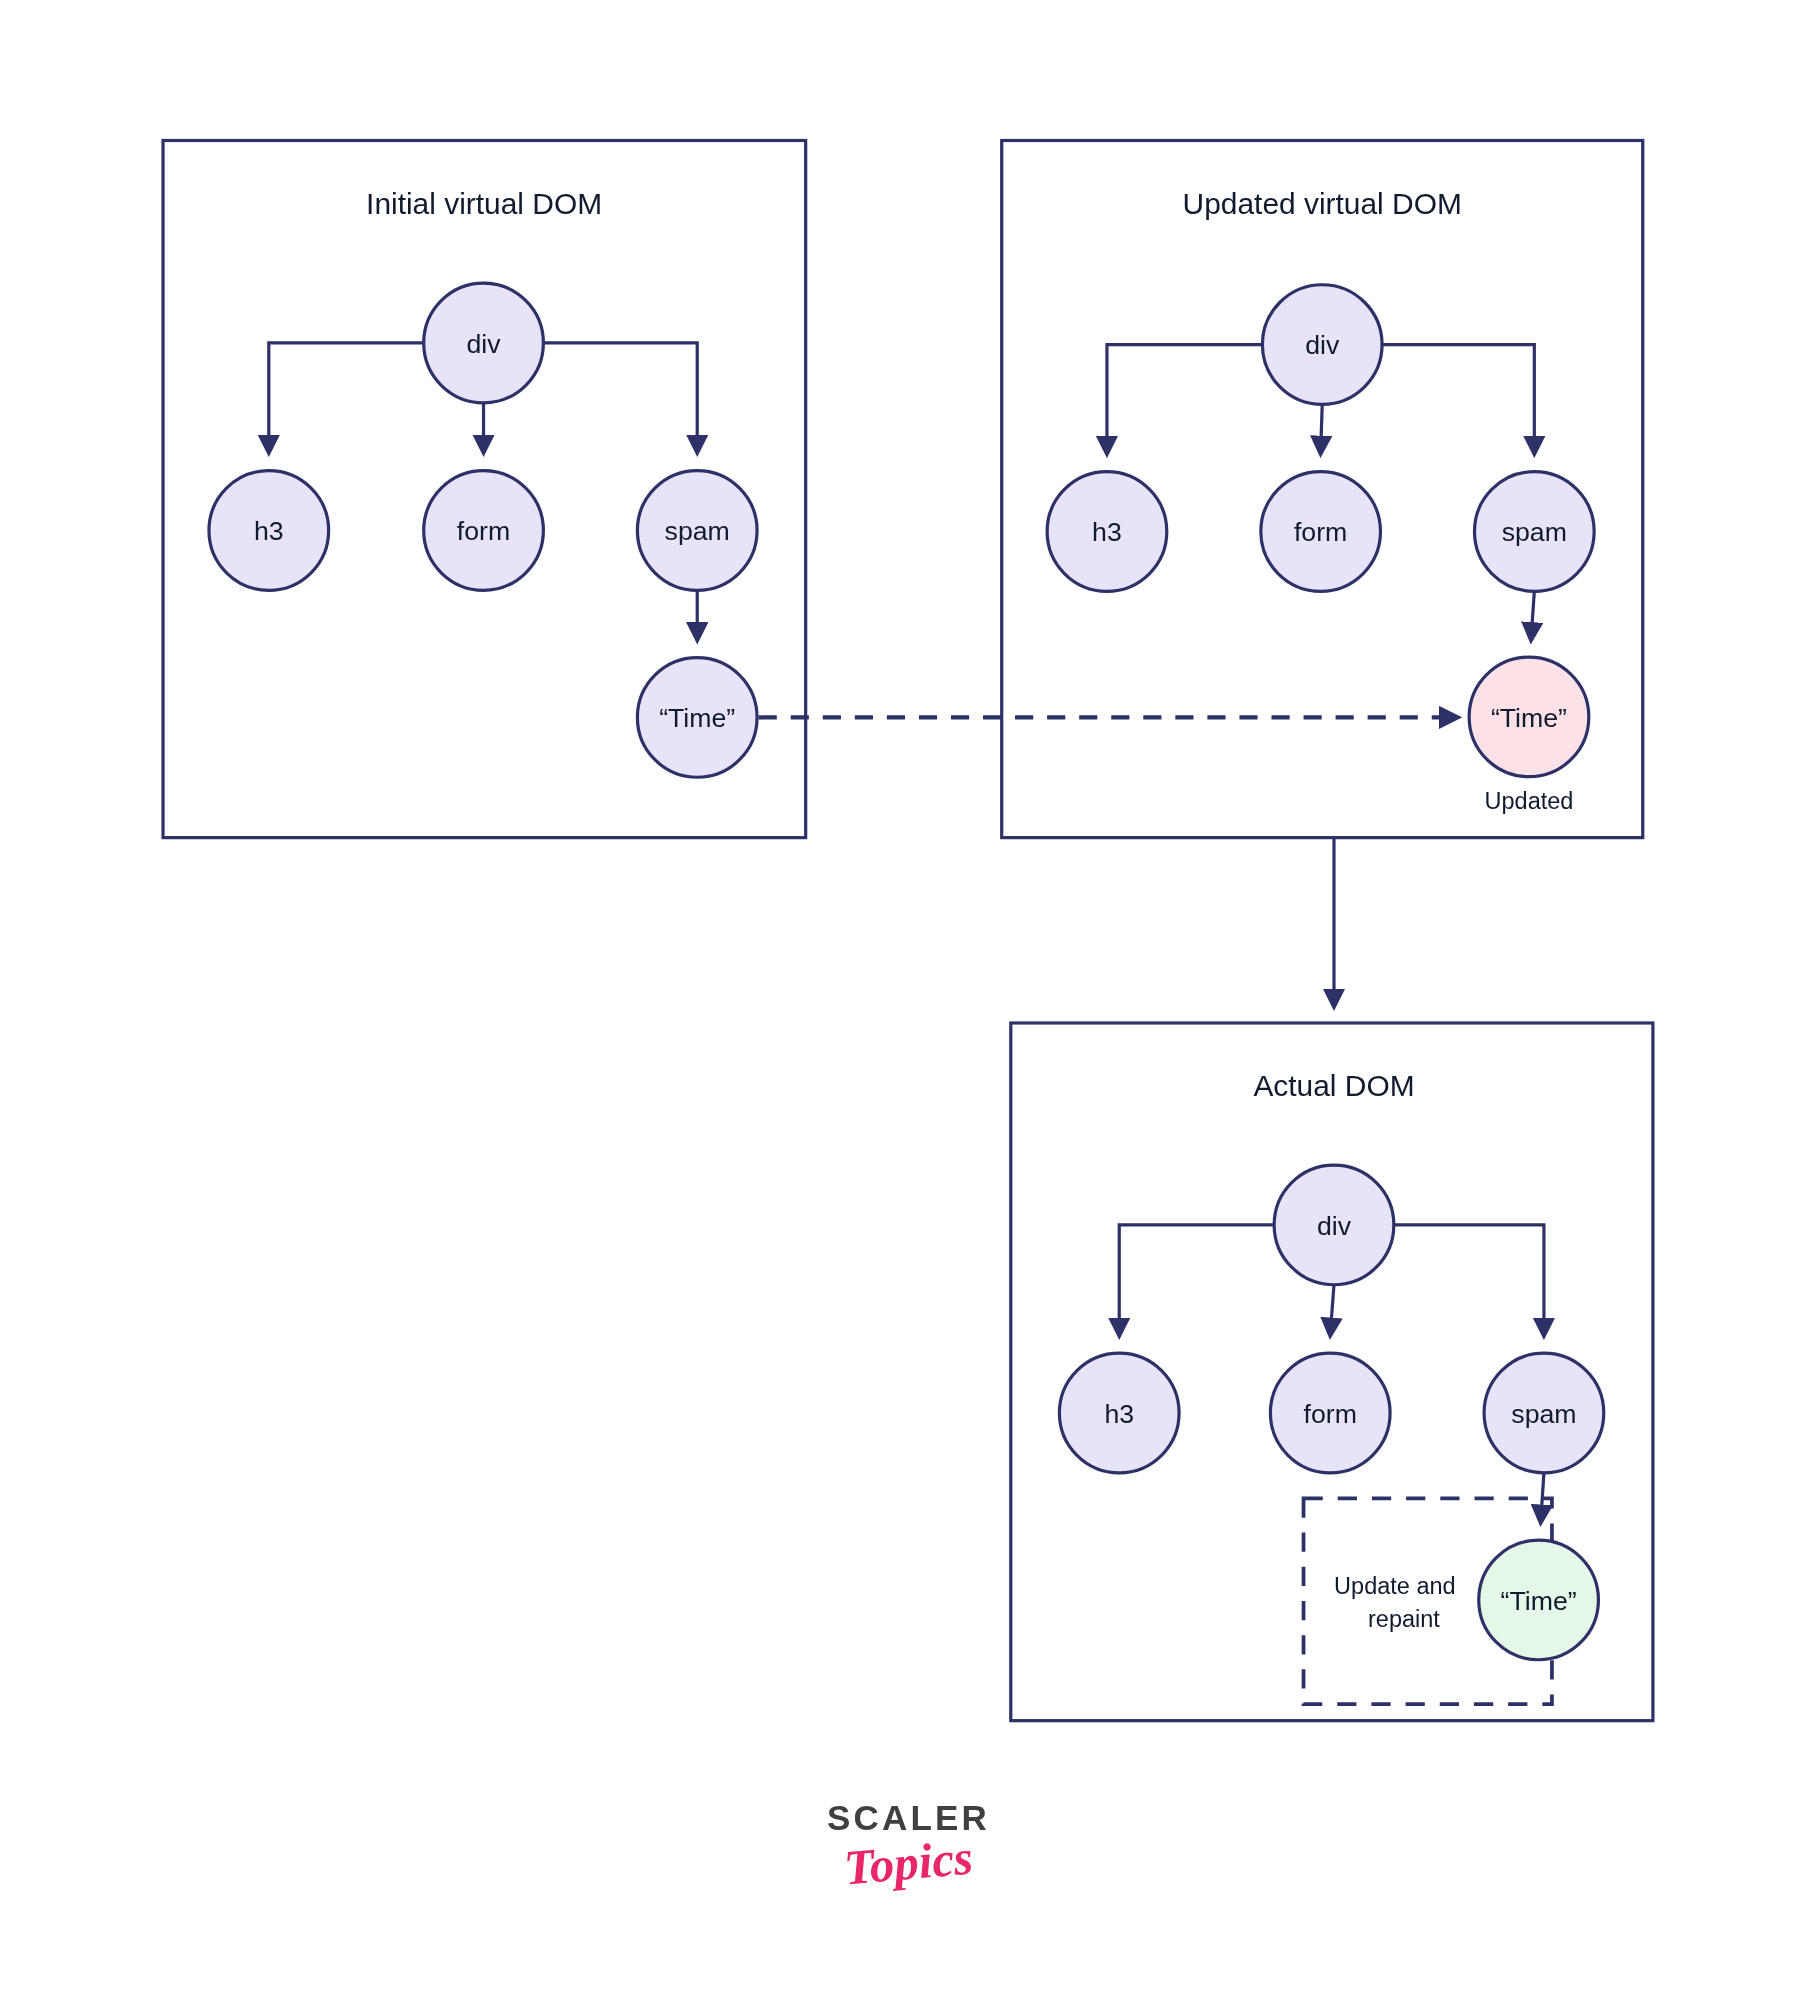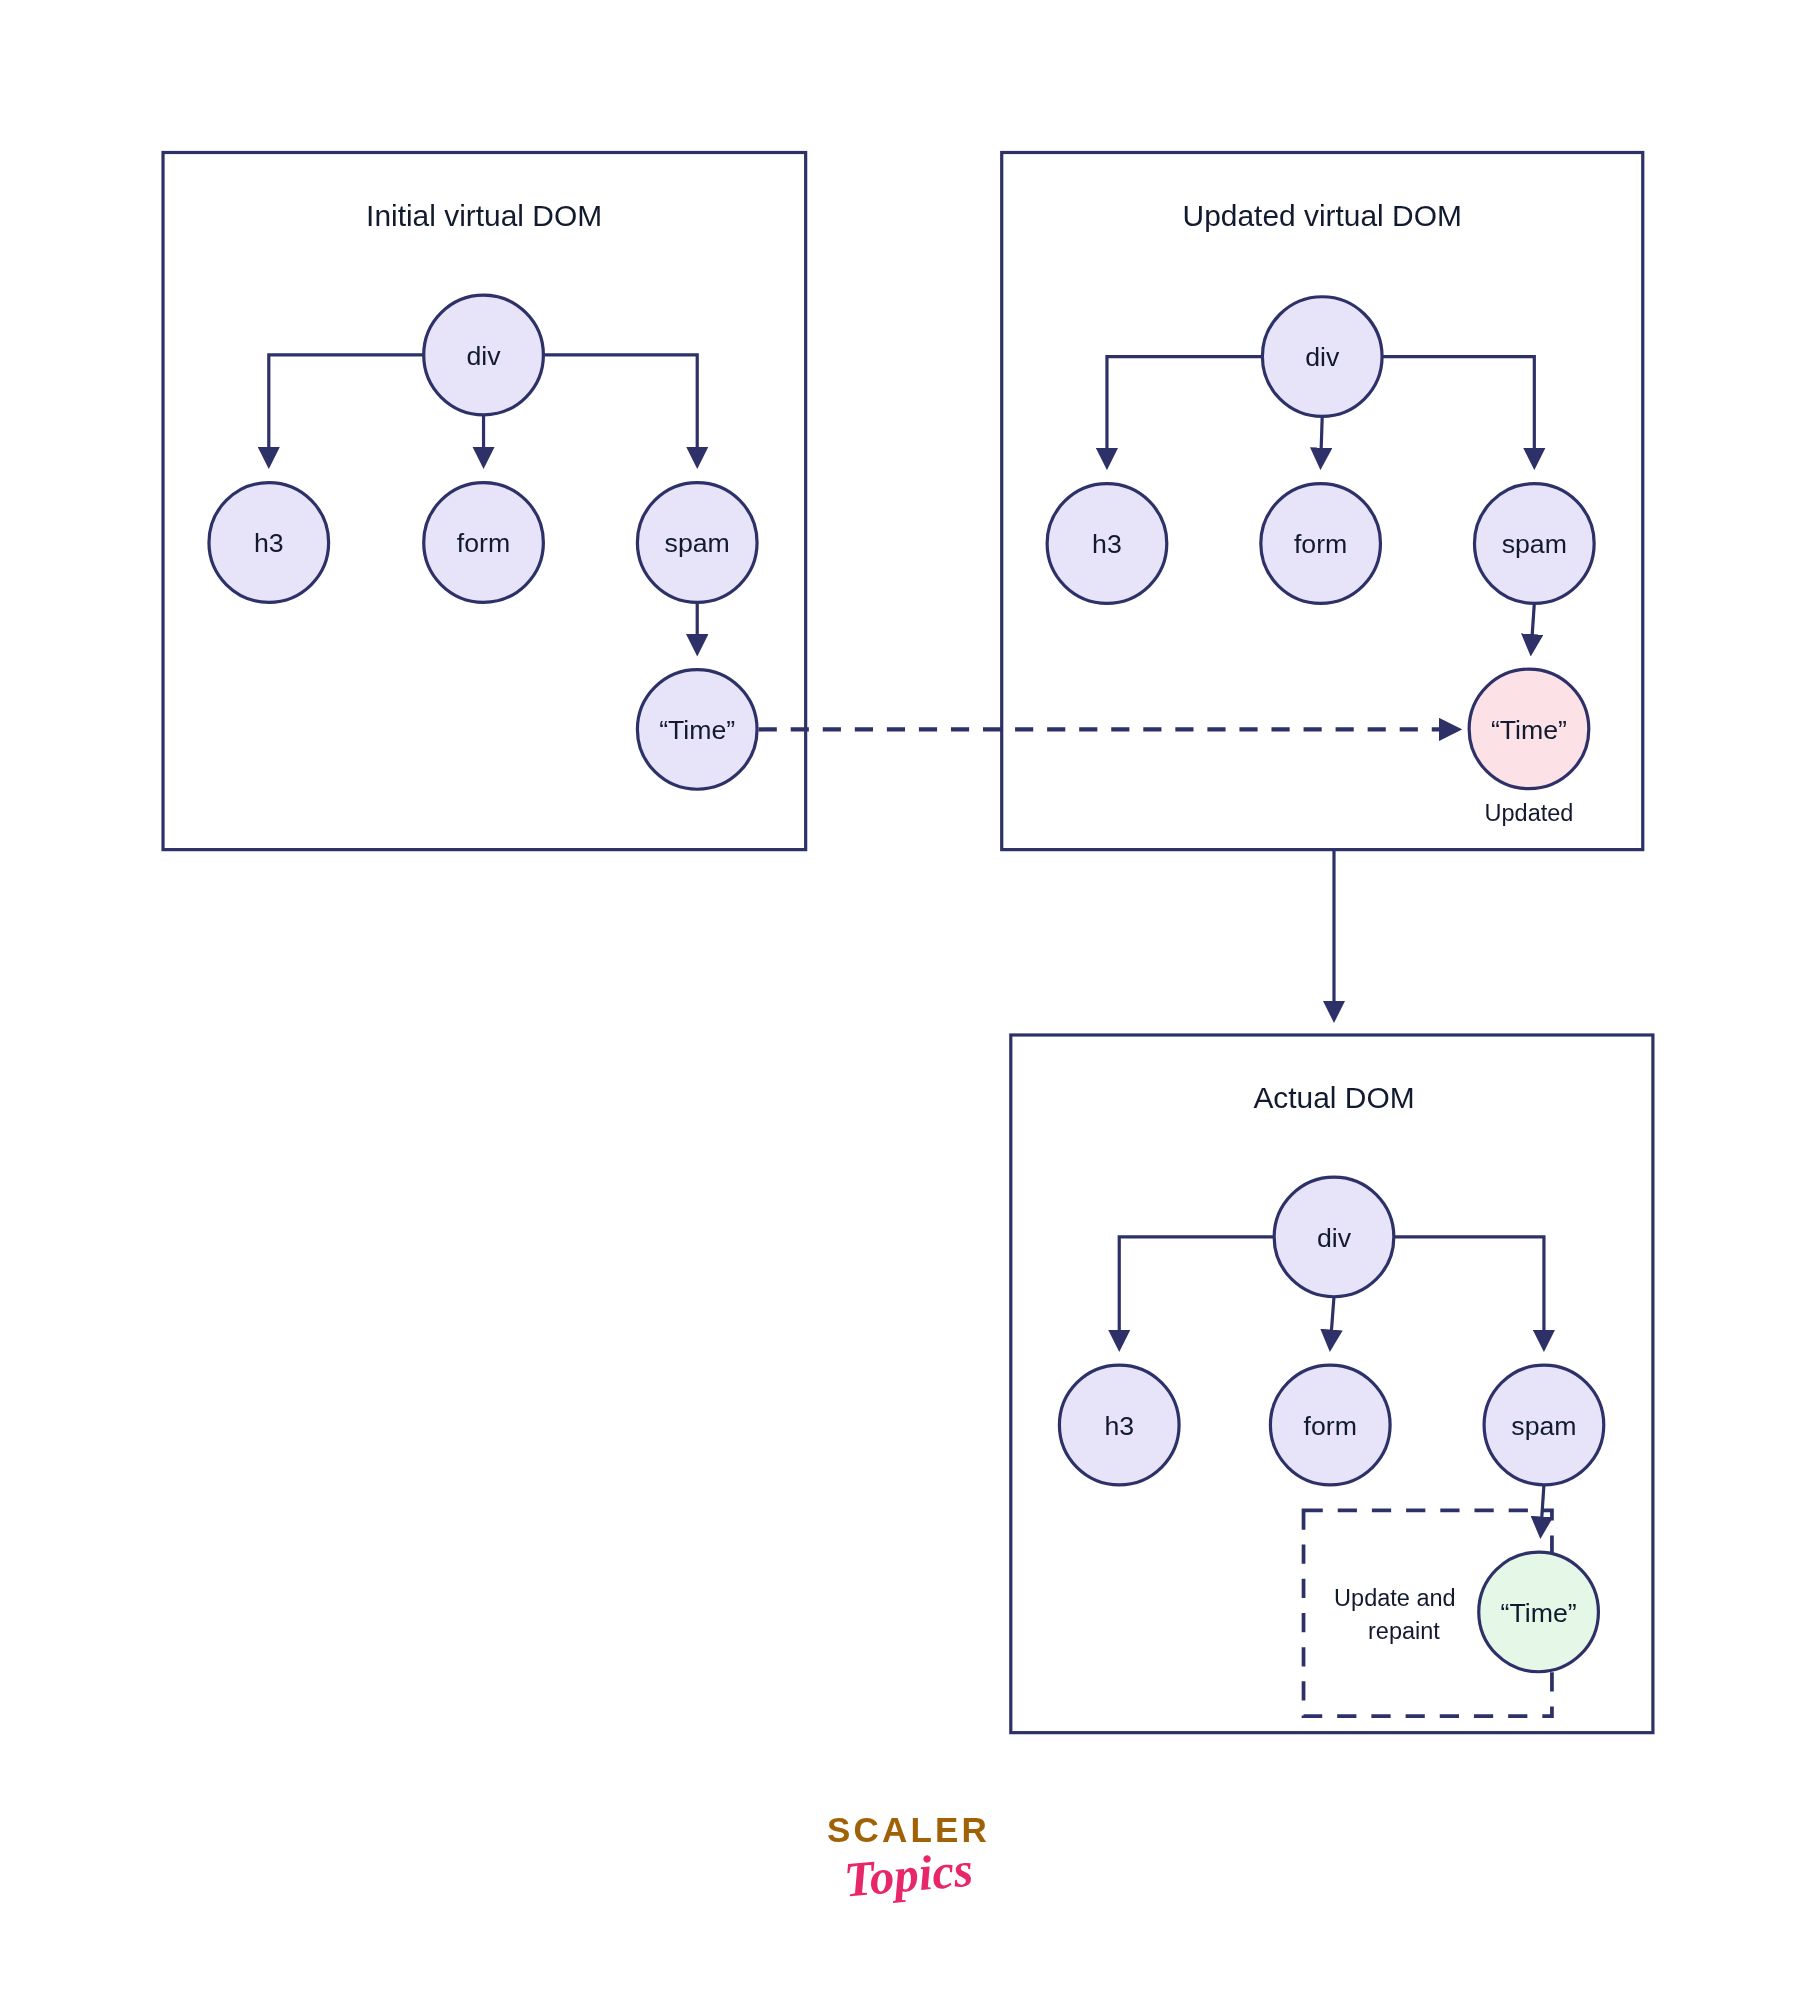--- a/index.html
+++ b/index.html
@@ -12,21 +12,20 @@
     height: 2015px;
     font-family: "Liberation Sans", sans-serif;
     position: relative;
     overflow: hidden;
   }
   #stage {
     position: absolute;
     inset: 0;
     width: 1817px;
     height: 1784px;
-    margin-top: 12px;
   }
   svg#diagram {
     position: absolute;
     top: 0;
     left: 0;
     width: 1817px;
     height: 2015px;
     display: block;
   }
   .panel-rect {
@@ -79,21 +78,21 @@
     width: 1817px;
     text-align: center;
     line-height: 1;
   }
   #logo .logo-scaler {
     display: block;
     font-family: "Liberation Sans", sans-serif;
     font-weight: bold;
     font-size: 35px;
     letter-spacing: 3.2px;
-    color: #a16207;
+    color: #404040;
   }
   #logo .logo-topics {
     display: block;
     margin-top: 3.2px;
     font-family: "Liberation Serif", serif;
     font-style: italic;
     font-weight: bold;
     font-size: 49px;
     color: #e8276b;
     transform: rotate(-5deg);

